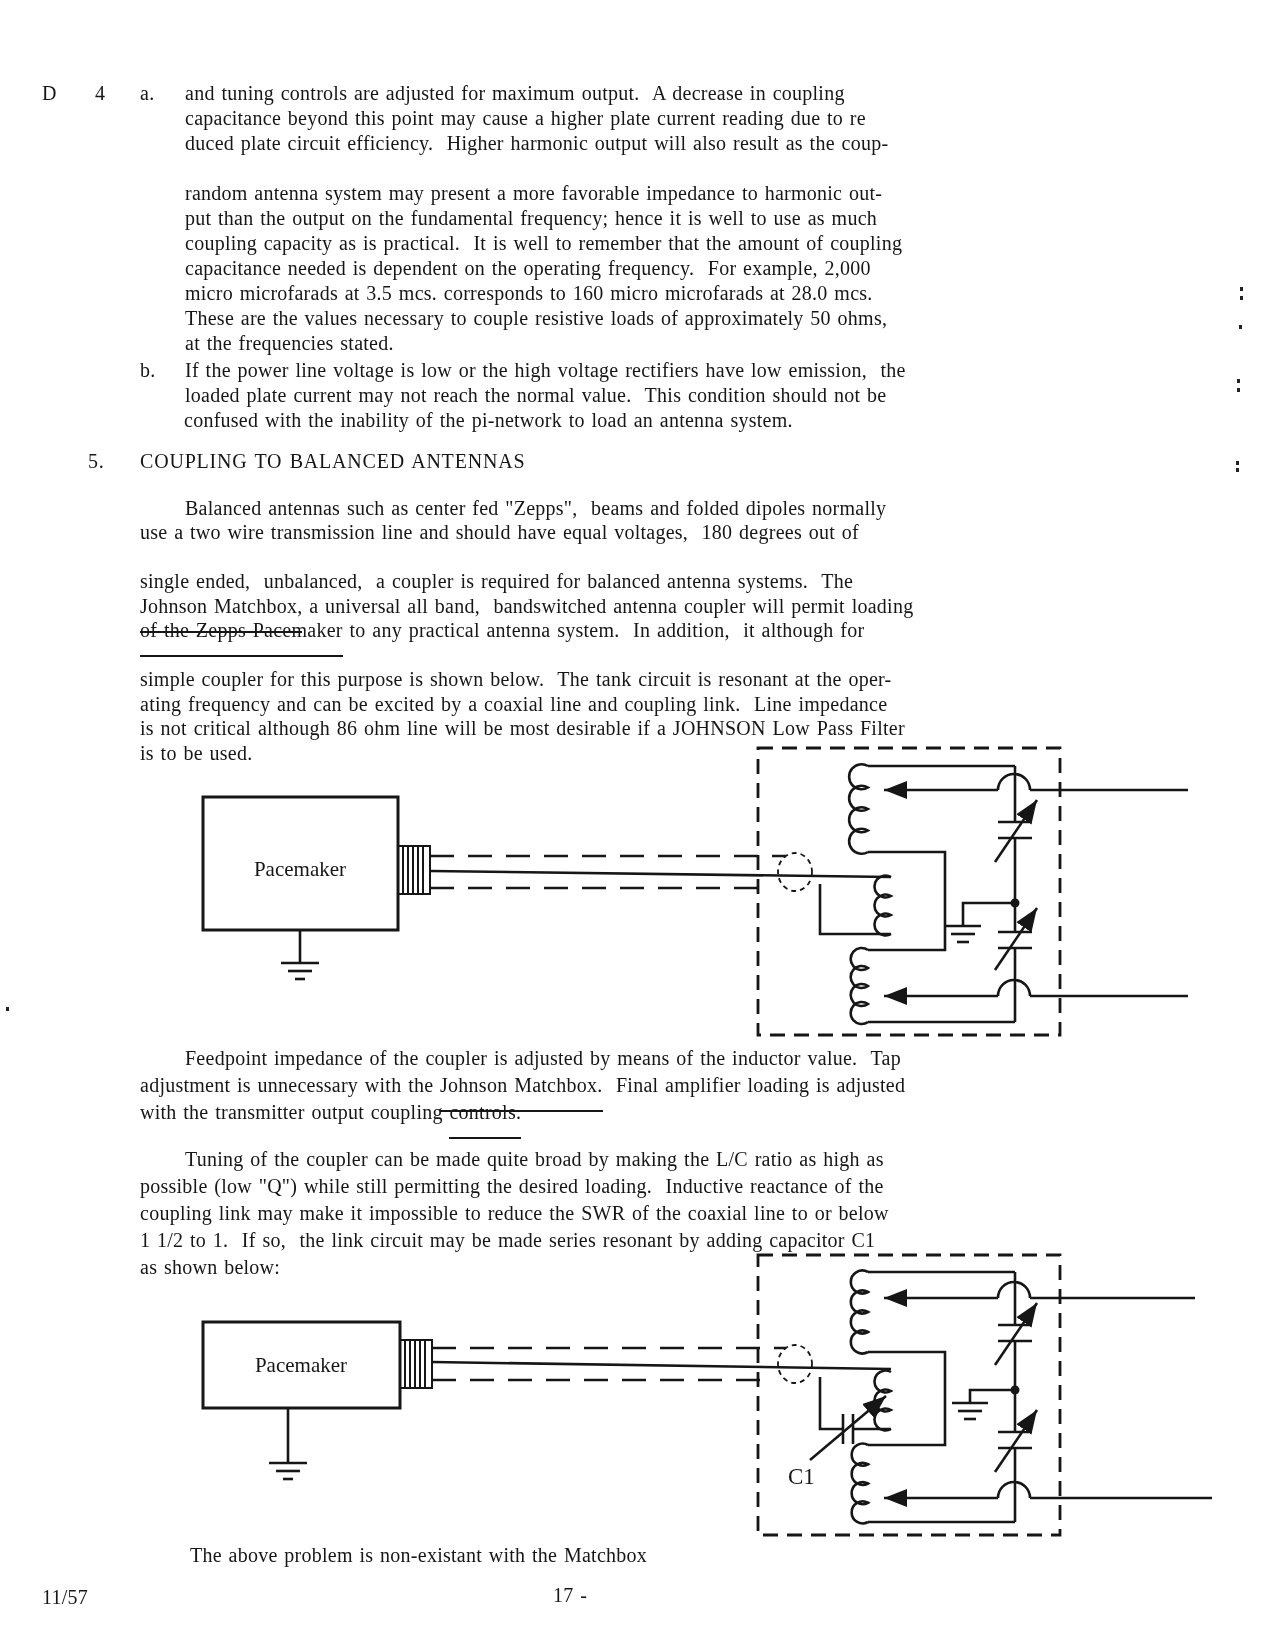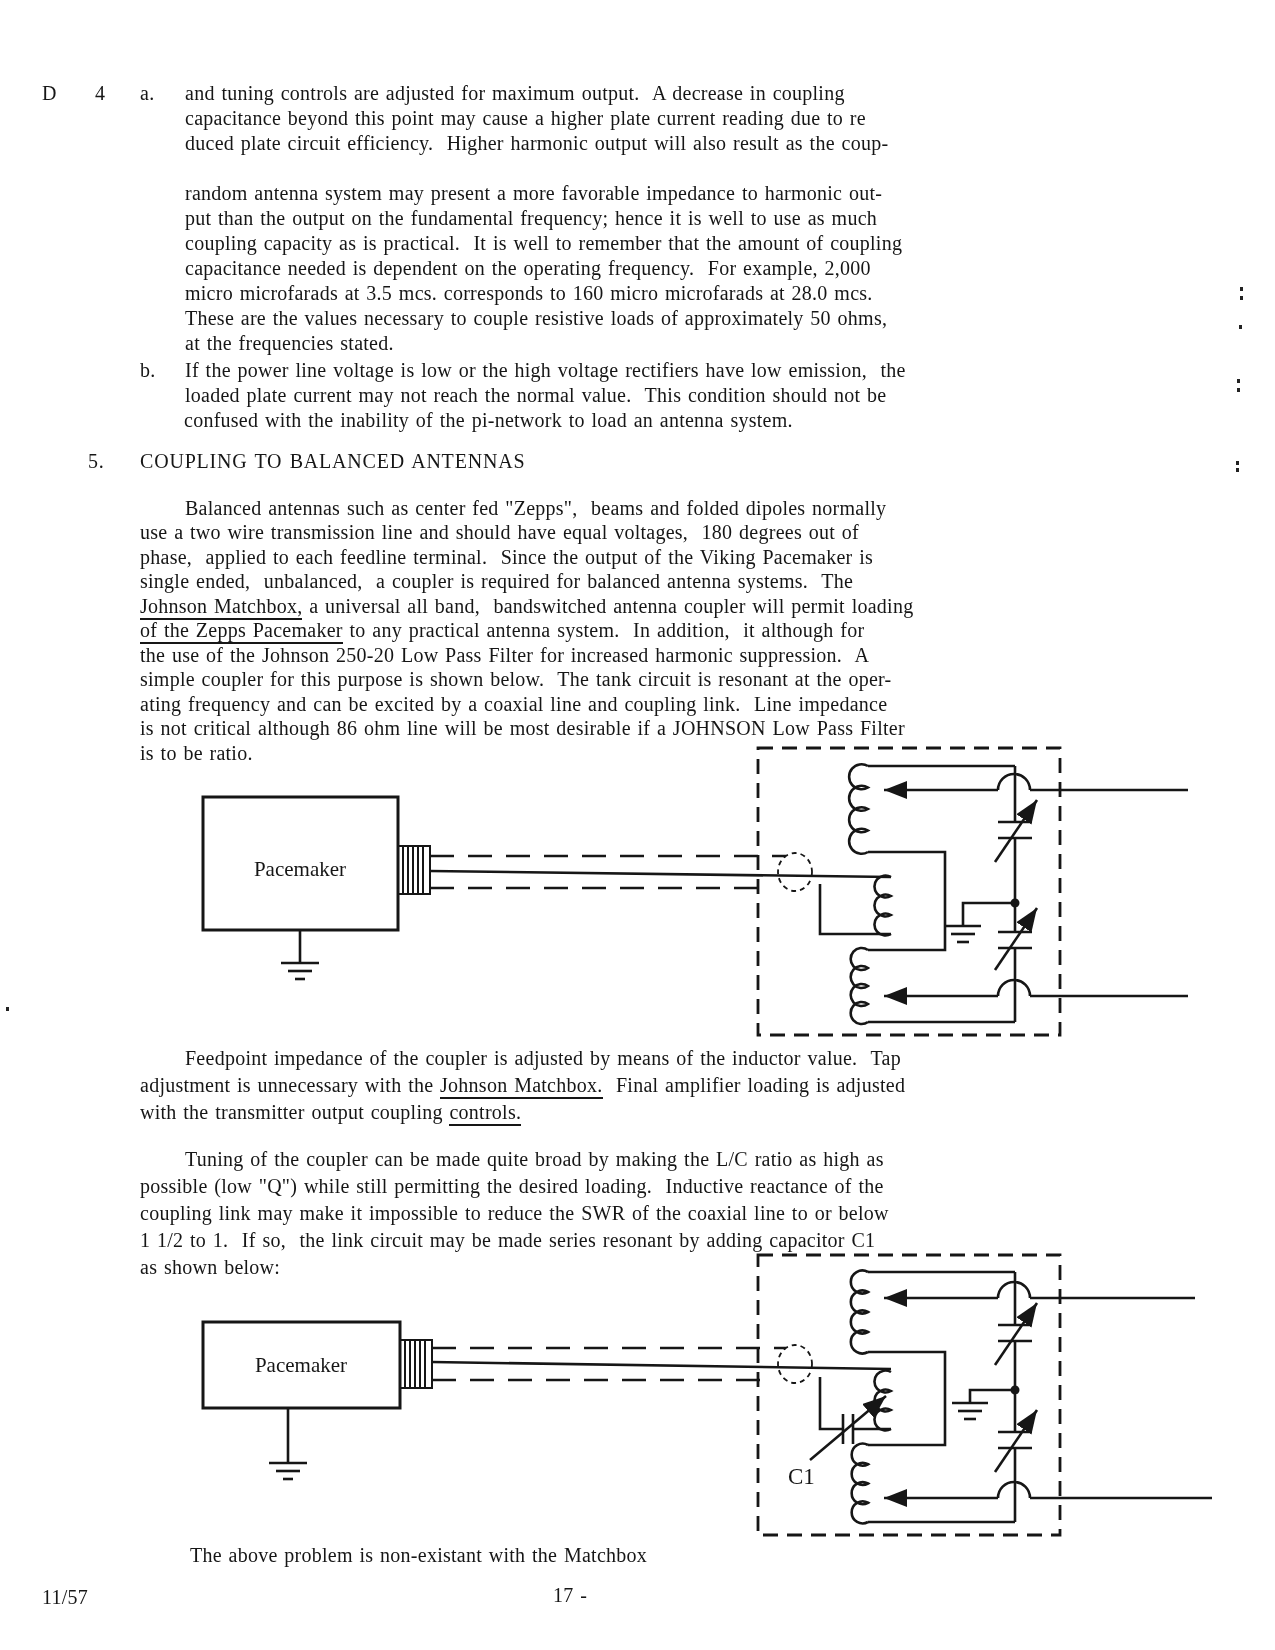--- a/index.html
+++ b/index.html
@@ -6,21 +6,21 @@
   #page{
     position:relative;width:1275px;height:1650px;background:#ffffff;
     font-family:"Liberation Serif","DejaVu Serif",serif;color:#141414;
     overflow:hidden;
   }
   .tl{
     position:absolute;white-space:pre;font-size:20px;line-height:25px;
     letter-spacing:0.25px;word-spacing:1.5px;color:#161616;
   }
   .heading{letter-spacing:0.8px;}
-  .u{border-bottom:2px solid #161616;padding-bottom:1px;}
+  .u{border-bottom:2px solid #161616;padding-bottom:14px;}
   .speck{position:absolute;width:3px;height:4px;background:#222;}
   svg{position:absolute;left:0;top:0;pointer-events:none;}
 </style>
 </head>
 <body>
 
 <div id="page">
 
   <svg width="1275" height="1650" viewBox="0 0 1275 1650">
     <defs>
@@ -208,29 +208,27 @@
   <div class="tl" style="left:140px;top:358px">b.</div>
   <div class="tl" style="left:185px;top:358px">If the power line voltage is low or the high voltage rectifiers have low emission,  the</div>
   <div class="tl" style="left:185px;top:383px">loaded plate current may not reach the normal value.  This condition should not be</div>
   <div class="tl" style="left:184px;top:408px">confused with the inability of the pi-network to load an antenna system.</div>
 
   <div class="tl heading" style="left:88px;top:449px">5.</div>
   <div class="tl heading" style="left:140px;top:449px">COUPLING TO BALANCED ANTENNAS</div>
 
   <div class="tl" style="left:185px;top:496px">Balanced antennas such as center fed "Zepps",  beams and folded dipoles normally</div>
   <div class="tl" style="left:140px;top:520px">use a two wire transmission line and should have equal voltages,  180 degrees out of</div>
-  <div class="tl" style="left:140px;top:545px">phase,  applied to each feedline terminal.  Since the output of the Viking Pacemaker is</div>
   <div class="tl" style="left:140px;top:569px">single ended,  unbalanced,  a coupler is required for balanced antenna systems.  The</div>
   <div class="tl" style="left:140px;top:594px"><span class="u">Johnson Matchbox,</span><span> a universal all band,  bandswitched antenna coupler will permit loading</span></div>
   <div class="tl" style="left:140px;top:618px"><span class="u">of the Zepps Pacemaker</span><span> to any practical antenna system.  In addition,  it although for</span></div>
-  <div class="tl" style="left:140px;top:643px">the use of the Johnson 250-20 Low Pass Filter for increased harmonic suppression.  A</div>
   <div class="tl" style="left:140px;top:667px">simple coupler for this purpose is shown below.  The tank circuit is resonant at the oper-</div>
   <div class="tl" style="left:140px;top:692px">ating frequency and can be excited by a coaxial line and coupling link.  Line impedance</div>
   <div class="tl" style="left:140px;top:716px">is not critical although 86 ohm line will be most desirable if a JOHNSON Low Pass Filter</div>
-  <div class="tl" style="left:140px;top:741px">is to be ratio.</div>
+  <div class="tl" style="left:140px;top:741px">is to be used.</div>
 
   <div class="tl" style="left:185px;top:1046px">Feedpoint impedance of the coupler is adjusted by means of the inductor value.  Tap</div>
   <div class="tl" style="left:140px;top:1073px"><span>adjustment is unnecessary with the </span><span class="u">Johnson Matchbox.</span><span>  Final amplifier loading is adjusted</span></div>
   <div class="tl" style="left:140px;top:1100px"><span>with the transmitter output coupling </span><span class="u">controls.</span></div>
 
   <div class="tl" style="left:185px;top:1147px">Tuning of the coupler can be made quite broad by making the L/C ratio as high as</div>
   <div class="tl" style="left:140px;top:1174px">possible (low "Q") while still permitting the desired loading.  Inductive reactance of the</div>
   <div class="tl" style="left:140px;top:1201px">coupling link may make it impossible to reduce the SWR of the coaxial line to or below</div>
   <div class="tl" style="left:140px;top:1228px">1 1/2 to 1.  If so,  the link circuit may be made series resonant by adding capacitor C1</div>
   <div class="tl" style="left:140px;top:1255px">as shown below:</div>

